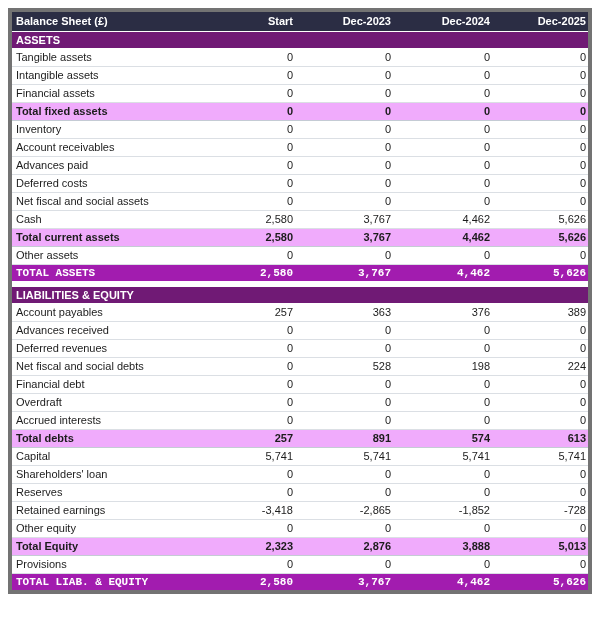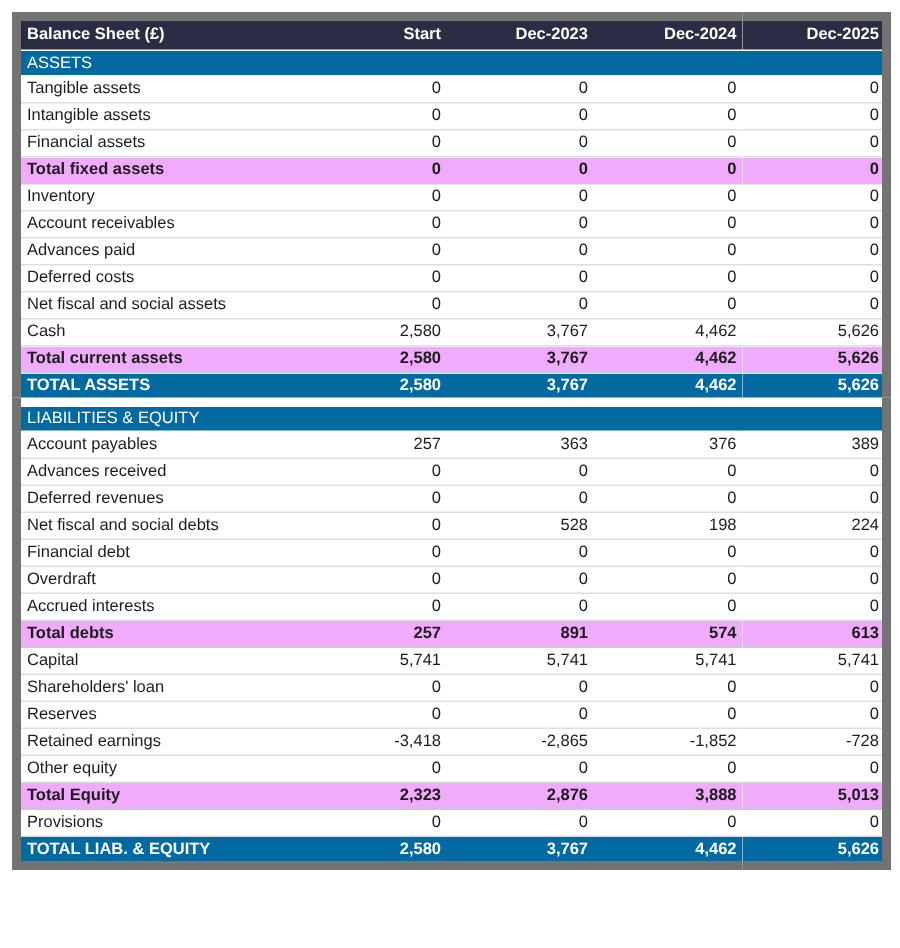--- a/index.html
+++ b/index.html
@@ -14,21 +14,21 @@
   .sheet-wrap {
     position: absolute;
     left: 8px;
     top: 8px;
     width: 584px;
   }
   table.balance {
     border-collapse: collapse;
     table-layout: fixed;
     width: 584px;
-    border: 6px solid #737373;
+    border: 4px solid #737373;
     font-size: 11px;
     color: #1c1c1c;
     padding-left: 20px;
   }
   col.c-label { width: 189px; }
   col.c-num1  { width: 98px; }
   col.c-num2  { width: 98px; }
   col.c-num3  { width: 99px; }
   col.c-num4  { width: 96px; }
 
@@ -46,45 +46,46 @@
 
   tr.head th {
     background: #2b2d44;
     color: #ffffff;
     font-weight: bold;
     height: 19px;
     line-height: 19px;
     border-bottom: 1px solid #ffffff;
   }
   tr.section-row td {
-    background: #0369a1;
+    background: #701a75;
     color: #ffffff;
-    font-weight: normal;
+    font-weight: bold;
     height: 16px;
     line-height: 16px;
     border-top: 1px solid #ffffff;
     border-bottom: 1px solid #ffffff;
   }
   tr.data-row td {
     background: #ffffff;
     border-bottom: 1px solid #dbdfe4;
   }
   tr.subtotal-row td {
     background: #f0abfc;
     font-weight: bold;
     border-top: 1px solid #c4cbd4;
     border-bottom: 1px solid #c4cbd4;
   }
   tr.grand-row td {
-    background: #0369a1;
+    background: #a21caf;
     color: #ffffff;
     font-weight: bold;
     height: 16px;
     line-height: 16px;
     border-top: 1px solid #ffffff;
+    font-family: Liberation Mono, monospace;
   }
   tr.spacer-row td {
     background: #ffffff;
     height: 5px;
     line-height: 5px;
     border: none;
   }
 </style>
 </head>
 <body>
@@ -181,20 +182,27 @@
           <td class="num">4,462</td>
           <td class="num">5,626</td>
         </tr>
         <tr class="subtotal-row">
           <td class="label">Total current assets</td>
           <td class="num">2,580</td>
           <td class="num">3,767</td>
           <td class="num">4,462</td>
           <td class="num">5,626</td>
         </tr>
+        <tr class="data-row">
+          <td class="label">Other assets</td>
+          <td class="num">0</td>
+          <td class="num">0</td>
+          <td class="num">0</td>
+          <td class="num">0</td>
+        </tr>
         <tr class="grand-row">
           <td class="label">TOTAL ASSETS</td>
           <td class="num">2,580</td>
           <td class="num">3,767</td>
           <td class="num">4,462</td>
           <td class="num">5,626</td>
         </tr>
         <tr class="spacer-row">
           <td class="label" colspan="5"></td>
         </tr>

